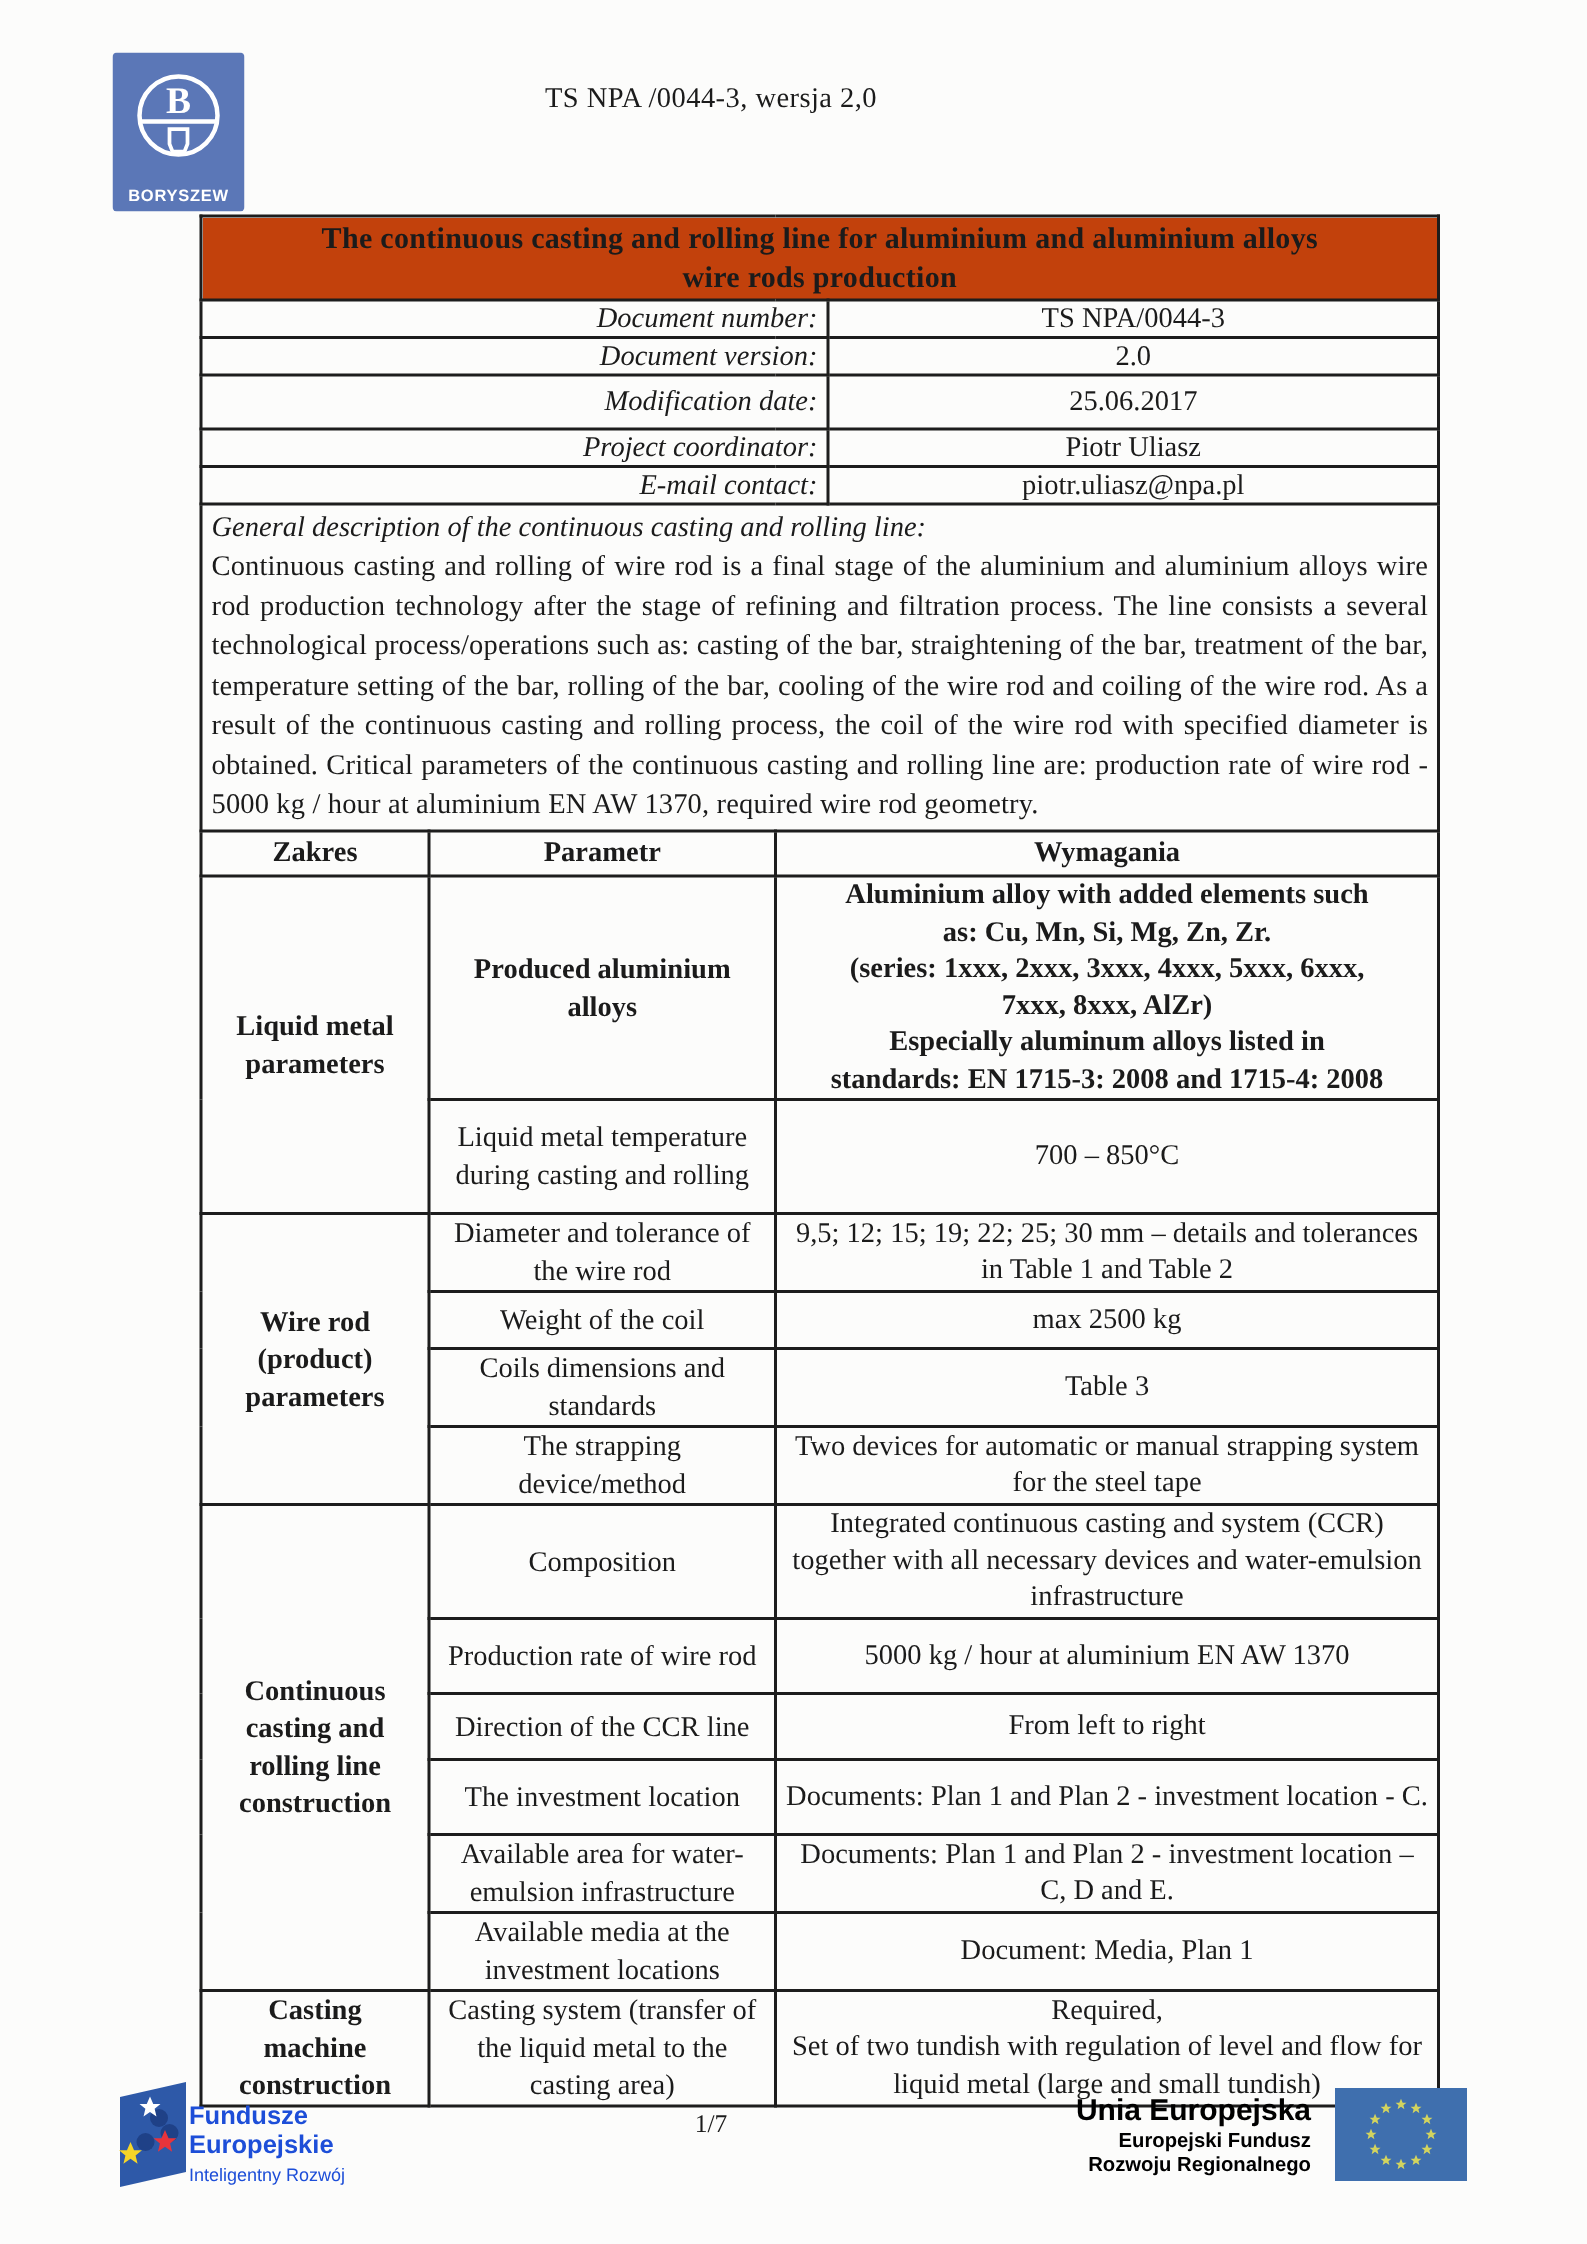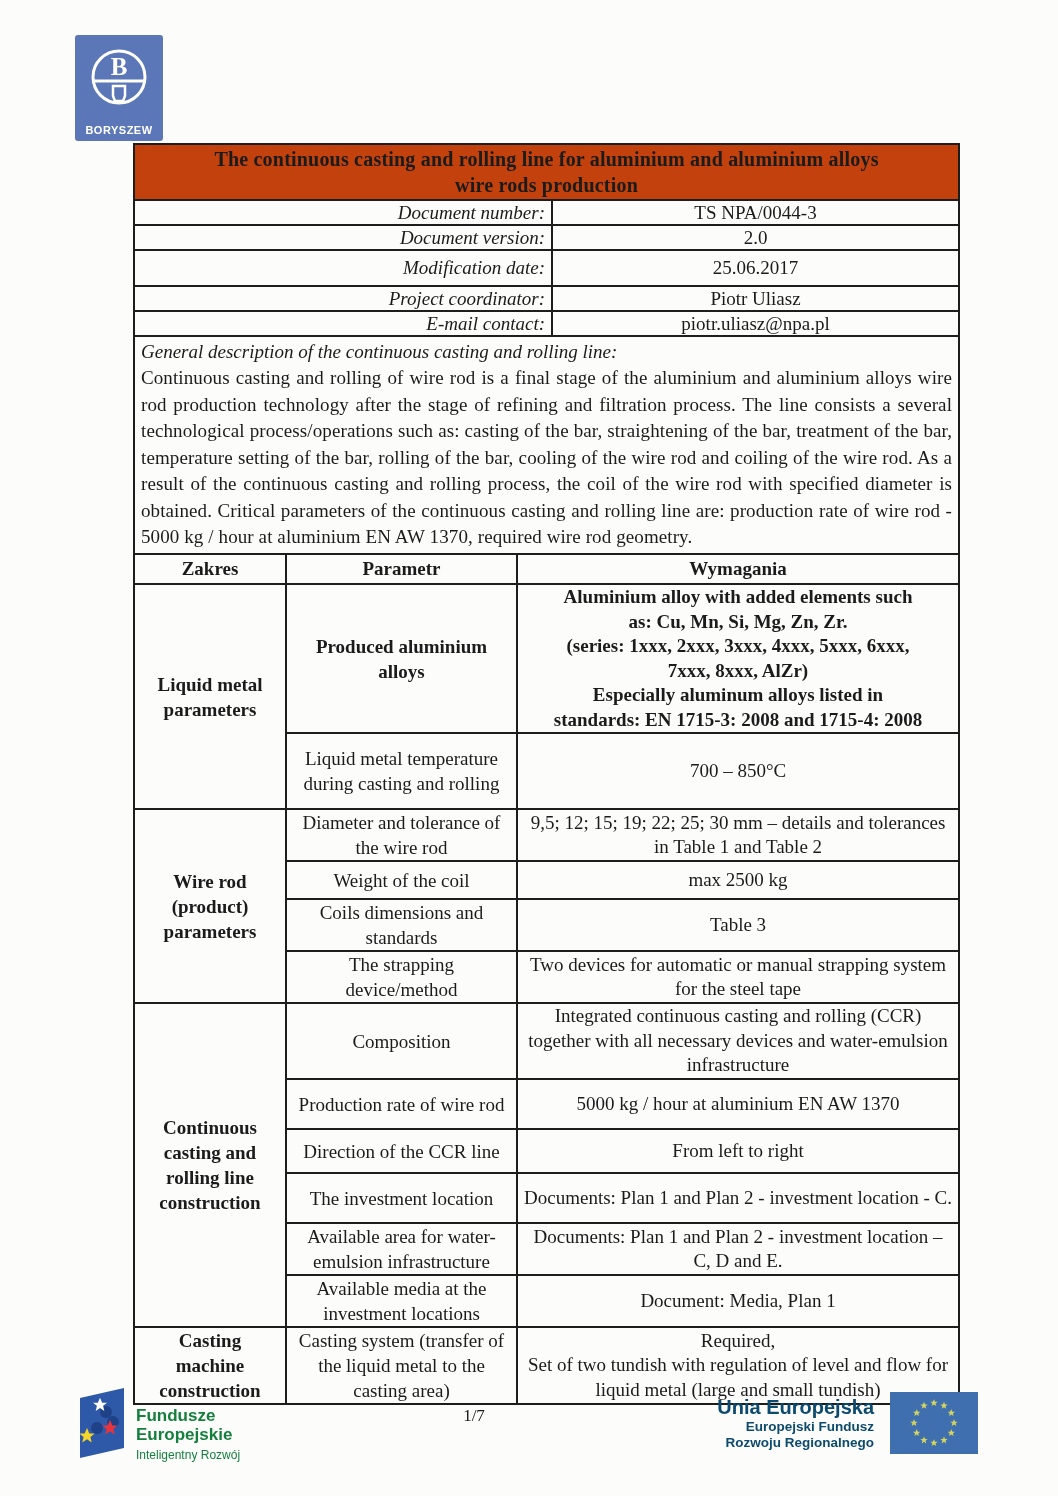--- a/index.html
+++ b/index.html
@@ -43,48 +43,49 @@
   .desc-head  { font-style:italic; line-height:26px; }
   .desc-body  { text-align:justify; line-height:26.5px; letter-spacing:.1px; }
   .hdr    { font-weight:bold; text-align:center; font-size:19px; }
   .zakres { font-weight:bold; text-align:center; font-size:19px; line-height:25px; white-space:pre-line; }
   .param  { text-align:center; font-size:19px; line-height:25px; }
   .wym    { text-align:center; font-size:19px; line-height:24.5px; }
   .bold   { font-weight:bold; }
   .preline{ white-space:pre-line; }
 
   
-  .f-left { position:absolute; left:70px; top:1386px; display:flex; gap:10px; align-items:flex-end;
-            font-family:"Liberation Sans",sans-serif; color:#15803d; }
+  .f-left { position:absolute; left:70px; top:1386px; display:flex; align-items:center;
+            font-family:"Liberation Sans",sans-serif; color:#1d4ed8; }
   .f-left .txt { margin-top:10px; }
   .f-left .big { font-size:17px; font-weight:bold; line-height:19px; }
   .f-left .small { font-size:12px; margin-top:4px; }
   .f-center { position:absolute; left:133px; top:1406px; width:682px; text-align:center; font-size:17px; }
   .f-right { position:absolute; right:80px; top:1392px; display:flex; gap:16px; align-items:center;
-             font-family:"Liberation Sans",sans-serif; color:#0c4a6e; }
+             font-family:"Liberation Sans",sans-serif; color:#000000; }
   .f-right .txt { text-align:right; }
   .f-right .big { font-size:20px; font-weight:bold; line-height:24px; }
   .f-right .small { font-size:13.5px; font-weight:bold; line-height:16px; }
 </style>
 </head>
 <body>
 
 <div class="page">
 
   <div class="boryszew">
     <svg width="88" height="106" viewBox="0 0 88 106">
       <rect x="0" y="0" width="88" height="106" rx="3" fill="#5b77b7"></rect>
       <circle cx="44" cy="42" r="26" fill="none" stroke="#ffffff" stroke-width="3"></circle>
       <line x1="19" y1="46" x2="69" y2="46" stroke="#ffffff" stroke-width="3"></line>
       <text x="44" y="40" text-anchor="middle" fill="#ffffff" font-family="Liberation Serif,serif" font-size="25" font-weight="bold">B</text>
       <path d="M38 51 h12 v10 l-2 5 h-8 l-2 -5 Z" fill="none" stroke="#ffffff" stroke-width="2.5"></path>
       <text x="44" y="99" text-anchor="middle" fill="#ffffff" font-family="Liberation Sans,sans-serif" font-size="11" font-weight="bold" letter-spacing="0.5">BORYSZEW</text>
     </svg>
   </div>
 
+  <div class="doc-ref">TS NPA /0044-3, wersja 2,0</div>
 
 
   <table class="doc-table">
     <colgroup>
         <col style="width:152px">
         <col style="width:231px">
         <col style="width:35px">
         <col style="width:407px">
       </colgroup>
 
@@ -163,21 +164,21 @@
       <td class="param">The strapping device/method</td>
       <td colspan="2" class="wym">Two devices for automatic or manual strapping system for the steel tape</td>
     </tr>
 
     <tr style="height:76px">
       <td class="zakres" rowspan="6">Continuous
 casting and
 rolling line
 construction</td>
       <td class="param">Composition</td>
-      <td colspan="2" class="wym">Integrated continuous casting and rolling (CCR) together with all necessary devices and water-emulsion infrastructure</td>
+      <td colspan="2" class="wym">Integrated continuous casting and system (CCR) together with all necessary devices and water-emulsion infrastructure</td>
     </tr>
     <tr style="height:50px">
       <td class="param">Production rate of wire rod</td>
       <td colspan="2" class="wym">5000 kg / hour at aluminium EN AW 1370</td>
     </tr>
     <tr style="height:44px">
       <td class="param">Direction of the CCR line</td>
       <td colspan="2" class="wym">From left to right</td>
     </tr>
     <tr style="height:50px">

